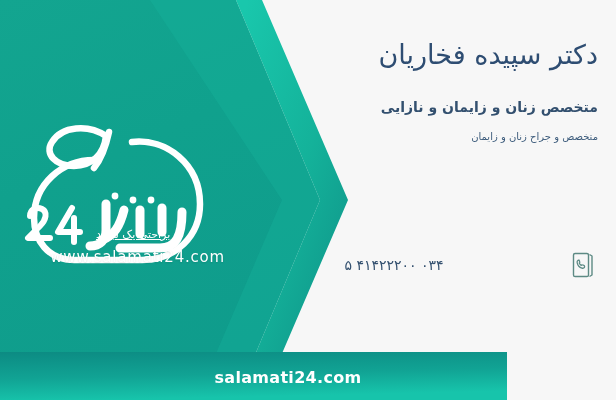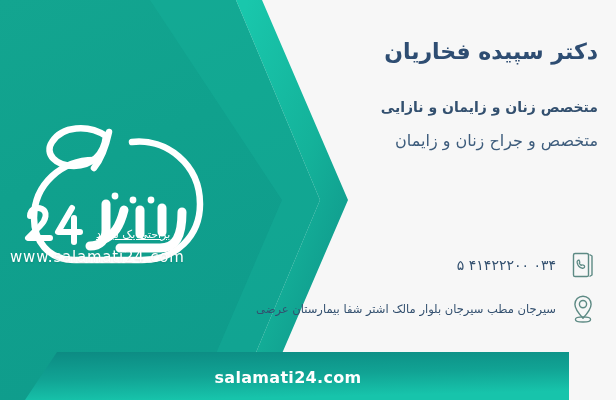--- a/index.html
+++ b/index.html
@@ -29,21 +29,21 @@
   .logo{
     position:absolute;
     left:14px;top:108px;
     width:232px;height:172px;
   }
   .logo svg{display:block;width:232px;height:172px;}
   .logo-url{
     position:absolute;
     left:10px;top:248px;
     width:215px;
-    text-align:left;
+    text-align:right;
     color:#ffffff;
     font-size:15px;
     letter-spacing:.8px;
     font-family:"DejaVu Sans","Liberation Sans",sans-serif;
     text-shadow:0 1px 2px rgba(0,0,0,.12);
   }
   .logo-slogan{
     position:absolute;
     left:96px;top:228px;
     width:136px;
@@ -58,37 +58,37 @@
   .info{
     position:absolute;
     right:18px;top:0;
     width:372px;height:400px;
     direction:rtl;
     text-align:right;
   }
   .doc-name{
     position:absolute;right:0;top:38px;
     width:100%;
-    font-size:22px;
-    font-weight:bold;
+    font-size:27px;
+    font-weight:normal;
     color:#2e4d72;
     letter-spacing:.3px;
     line-height:1.25;
   }
   .specialty{
     position:absolute;right:0;top:99px;
     width:100%;
     font-size:14px;
     font-weight:bold;
     color:#33506f;
   }
   .specialty2{
     position:absolute;right:0;top:131px;
     width:100%;
-    font-size:16px;
+    font-size:10px;
     color:#3d5c7c;
   }
 
   .contact-row{
     position:absolute;
     right:0;
     display:flex;
     flex-direction:row;
     align-items:center;
     justify-content:flex-start;
@@ -106,33 +106,33 @@
   .c-icon svg{display:block;}
   .c-text{
     flex:1 1 auto;
     text-align:right;
     color:#33506f;
   }
   .phone-text{
     font-size:14px;
     letter-spacing:1px;
     direction:ltr;
-    text-align:right;
+    text-align:center;
     padding-left:6px;
   }
   .addr-text{
     font-size:11.5px;
     line-height:1.4;
   }
 
   
   .bottombar{
     position:absolute;
     left:0;bottom:0;
-    width:569px;height:48px;
+    width:507px;height:48px;
     overflow:hidden;
   }
   .bottombar svg{display:block;}
   .bottom-url{
     position:absolute;
     left:0;bottom:13px;
     width:616px;
     text-align:center;
     padding-right:40px;
     box-sizing:border-box;
@@ -224,31 +224,20 @@
           <path d="M18.5,3.5 L21,5 L21,24 L18.5,25.5" fill="none" stroke="#5d8a84" stroke-width="1.4" stroke-linejoin="round"></path>
           <path d="M8.2,9.2 c-1.6,0 -2.3,1.2 -2,2.6 c.45,2.1 2.6,4.6 4.7,5.3 c1.4,.45 2.7,-.2 2.7,-1.7
                    c0,-.7 -.5,-1 -1.2,-1.2 l-1.1,-.3 c-.5,-.15 -.8,.05 -1.05,.5
                    c-.9,-.55 -1.6,-1.35 -2,-2.3 c.45,-.25 .65,-.6 .5,-1.1
                    l-.3,-1.1 c-.2,-.65 -.5,-.7 -1.25,-.7 Z" fill="none" stroke="#5d8a84" stroke-width="1.3" stroke-linejoin="round"></path>
         </svg>
       </span>
       <span class="c-text phone-text">۵ ۴۱۴۲۲۲۰۰ ۰۳۴</span>
     </div>
 
-    <div class="contact-row row-addr">
-      <span class="c-icon">
-        <svg width="26" height="30" viewBox="0 0 26 30" xmlns="http://www.w3.org/2000/svg">
-          <path d="M13,2.2 C8.4,2.2 4.9,5.8 4.9,10.3 C4.9,15.6 13,24.2 13,24.2
-                   C13,24.2 21.1,15.6 21.1,10.3 C21.1,5.8 17.6,2.2 13,2.2 Z" fill="none" stroke="#5d8a84" stroke-width="1.4" stroke-linejoin="round"></path>
-          <circle cx="13" cy="10.1" r="3.6" fill="none" stroke="#5d8a84" stroke-width="1.4"></circle>
-          <ellipse cx="13" cy="25.4" rx="7.6" ry="2.6" fill="none" stroke="#5d8a84" stroke-width="1.3"></ellipse>
-        </svg>
-      </span>
-      <span class="c-text addr-text">سیرجان مطب سیرجان بلوار مالک اشتر شفا بیمارستان عرضی</span>
-    </div>
 
   </div>
 
   <div class="bottombar">
     <svg width="616" height="48" viewBox="0 0 616 48" xmlns="http://www.w3.org/2000/svg">
       <defs>
         <linearGradient id="gb" x1="0" y1="0" x2="0.25" y2="1">
           <stop offset="0" stop-color="#0c8a82"></stop>
           <stop offset="0.55" stop-color="#11a394"></stop>
           <stop offset="1" stop-color="#17c4ab"></stop>

